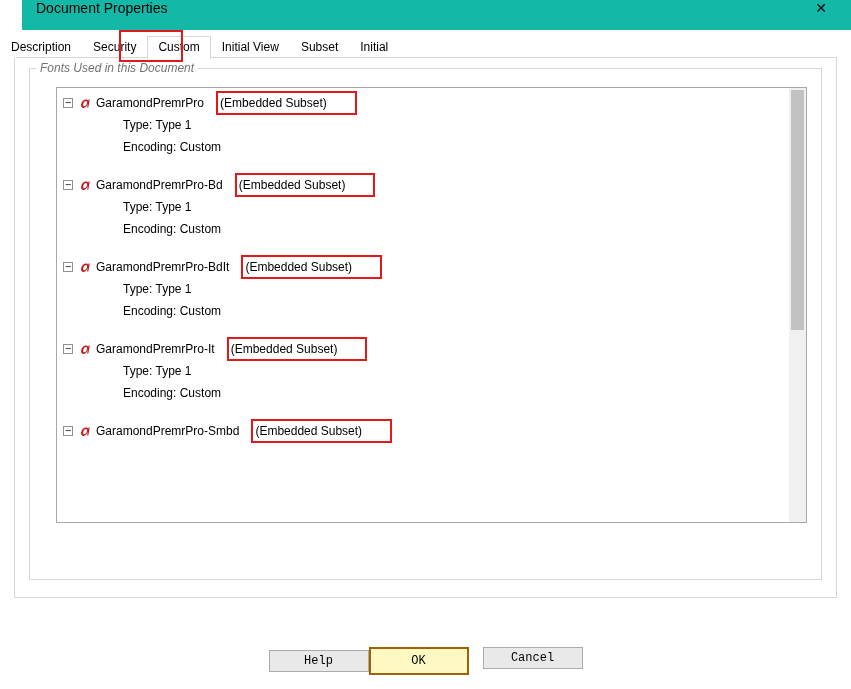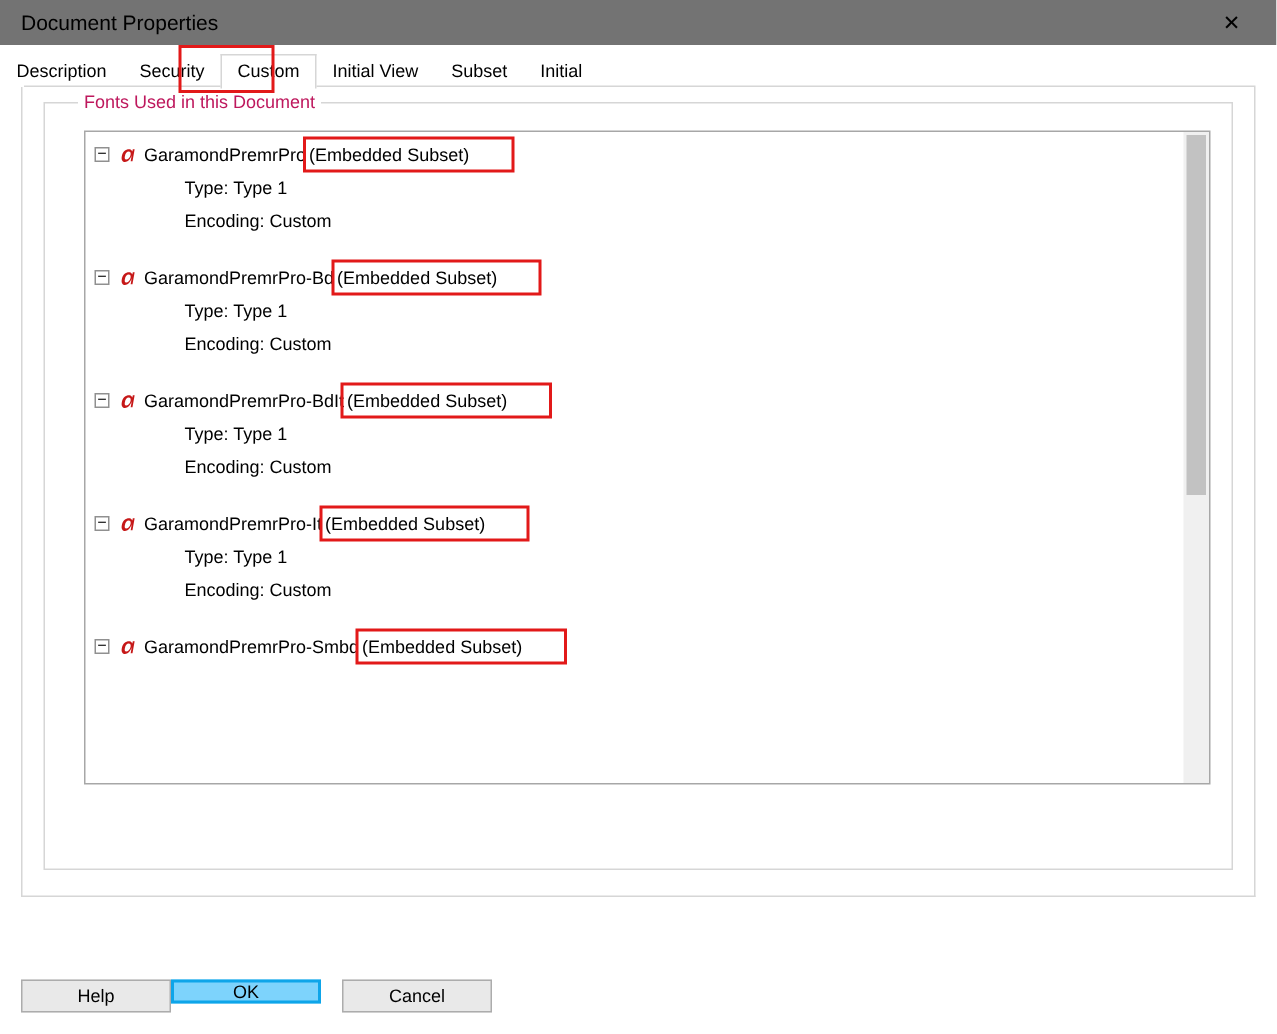--- a/index.html
+++ b/index.html
@@ -9,24 +9,24 @@
     height: 689px;
     font-family: "Segoe UI", Tahoma, sans-serif;
     font-size: 12px;
     background: #ffffff;
     color: #000000;
     overflow: hidden;
   }
   .titlebar {
     height: 30px;
     display: flex;
-    align-items: center;
     justify-content: space-between;
     padding: 0 10px 0 14px;
-    background: #737373;
+    background: #14b8a6;
+    margin-left: 22px;
   }
   .titlebar-title {
     font-size: 14px;
   }
   .close-x {
     width: 40px;
     text-align: center;
     font-size: 14px;
     font-family: Arial, sans-serif;
     cursor: default;
@@ -78,24 +78,25 @@
   }
   .groupbox {
     position: relative;
     margin: 0 14px;
     border: 1px solid #d6d6d6;
     height: 510px;
   }
   .group-label {
     position: absolute;
     top: -8px;
-    left: 22px;
+    left: 6px;
     background: #ffffff;
     padding: 0 4px;
-    color: #be185d;
+    color: #737373;
+    font-style: italic;
   }
   .tree-wrap {
     position: absolute;
     left: 26px;
     right: 14px;
     top: 18px;
     bottom: 56px;
     border: 1px solid #a7a7a7;
     background: #ffffff;
   }
@@ -152,56 +153,57 @@
   .font-icon {
     width: 13px;
     height: 13px;
     margin: 0 5px 0 1px;
     flex: 0 0 auto;
   }
   .font-name { }
   .embedded-wrap {
     position: relative;
     display: inline-block;
-    margin-left: 2px;
+    margin-left: 16px;
   }
   .highlight-inline {
     position: absolute;
     top: -5px;
     bottom: -5px;
     left: -4px;
     right: -30px;
     border: 2px solid #e21919;
     pointer-events: none;
   }
   .footer {
     position: absolute;
     left: 14px;
     right: 14px;
     bottom: 14px;
     display: flex;
-    justify-content: flex-start;
+    justify-content: center;
     align-items: center;
+    font-family: Liberation Mono, monospace;
   }
   .btn {
     width: 100px;
     height: 22px;
     background: #e9e9e9;
     border: 1px solid #acacac;
     display: inline-flex;
     align-items: center;
     justify-content: center;
     font-size: 12px;
     cursor: default;
     box-sizing: border-box;
   }
   .btn.primary {
-    border: 2px solid #0ea5e9;
-    background: #7dd3fc;
-    height: 16px;
+    border: 2px solid #a16207;
+    background: #fef9c3;
+    height: 28px;
   }
   .right-btns { display: flex; gap: 14px; }
 </style>
 </head>
 <body>
 
 <div class="titlebar">
   <span class="titlebar-title">Document Properties</span>
   <span class="close-x">✕</span>
 </div>

